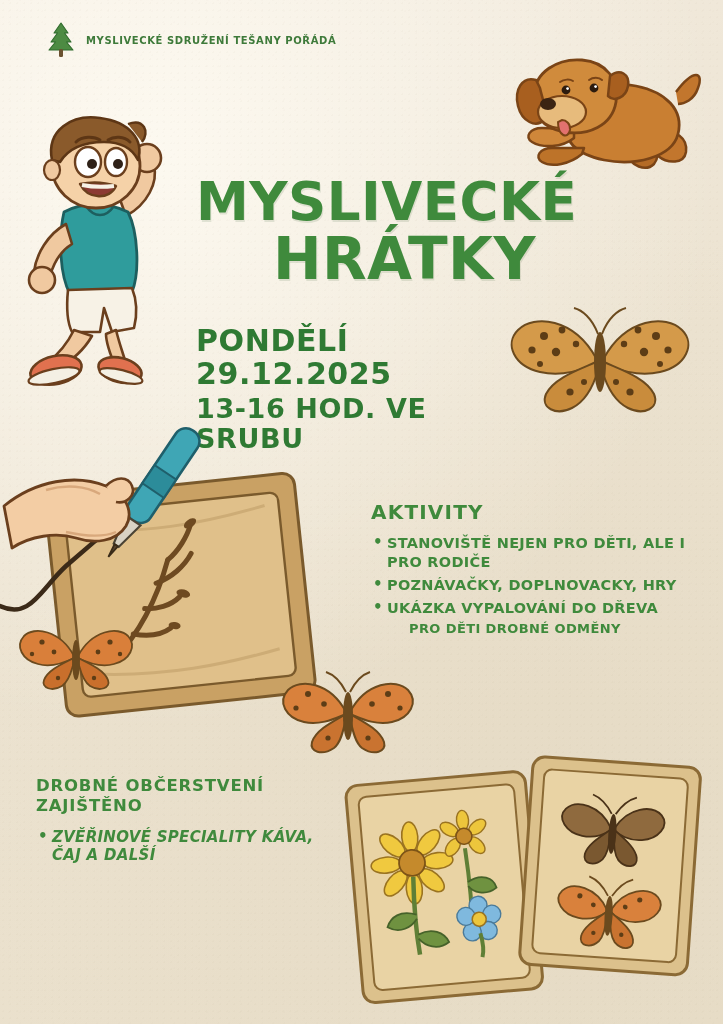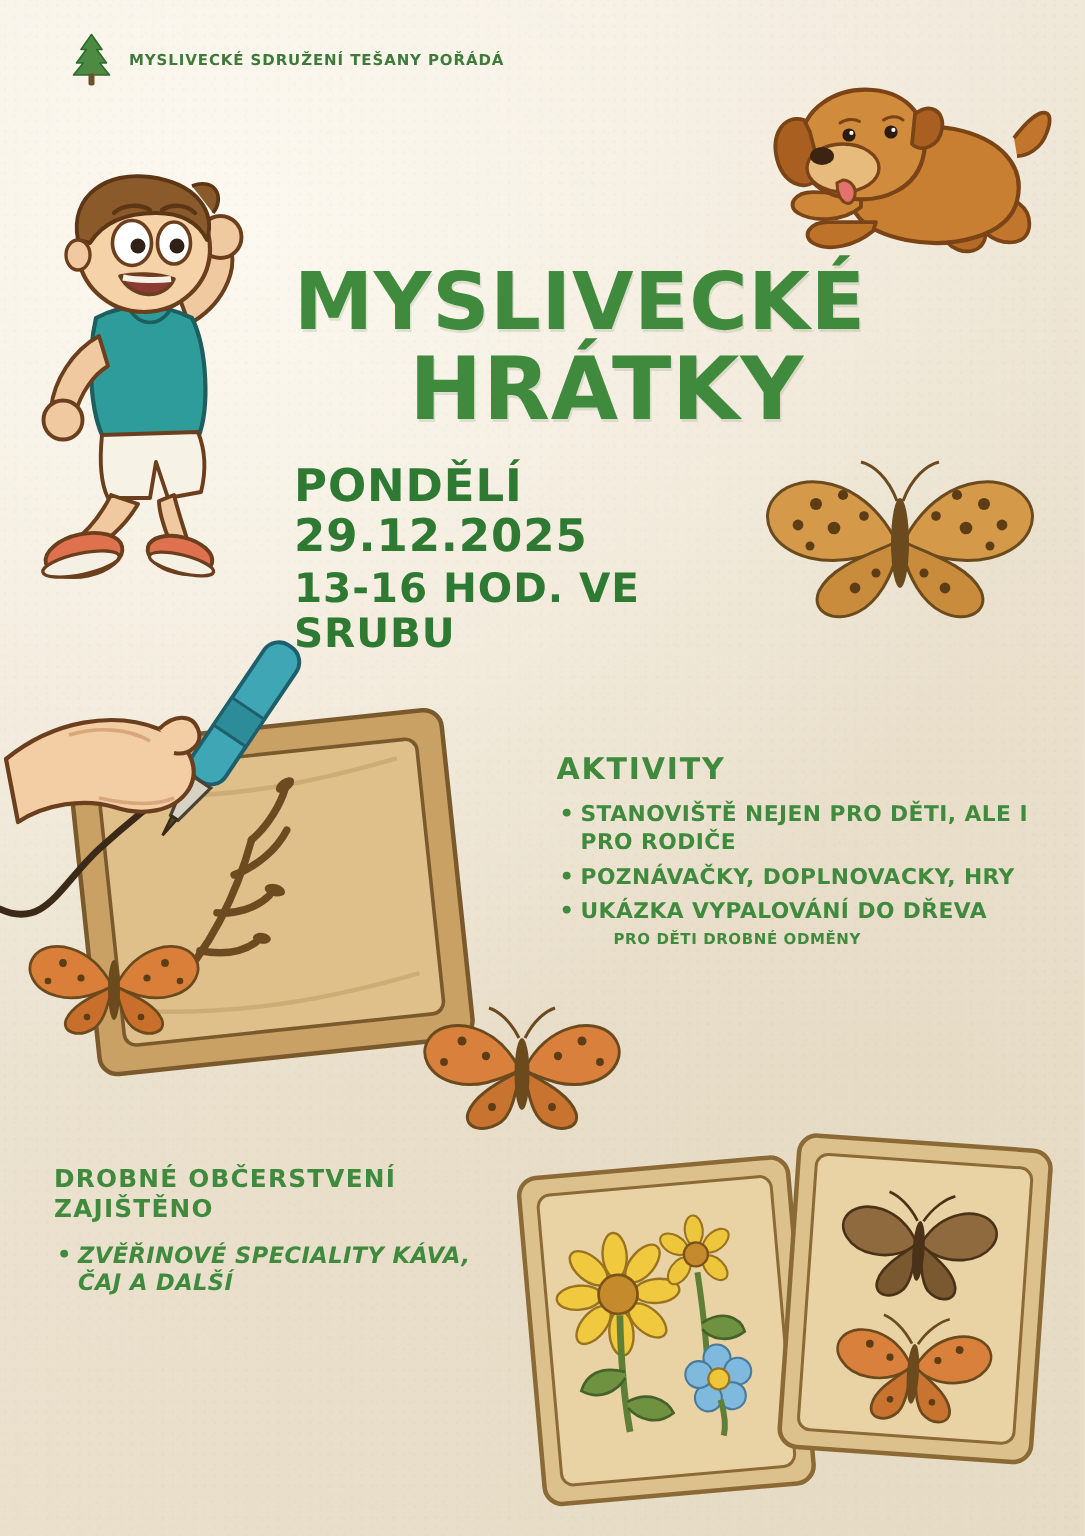--- a/index.html
+++ b/index.html
@@ -70,21 +70,21 @@
     margin: 0;
     text-shadow: 1px 2px 0 rgba(40,80,35,0.12);
     text-align: right;
   }
   .title-main .l2 {
     font-size: 58px;
     display: block;
     margin-top: 4px;
   }
   .subtitle {
-    margin-top: 20px;
+    margin-top: 36px;
     font-family: "DejaVu Sans", sans-serif;
     font-weight: bold;
     color: #2f7a33;
     font-size: 30px;
     letter-spacing: 0.6px;
     line-height: 1.12;
     text-transform: uppercase;
   }
   .subtitle .row2 {
     display: block;
@@ -131,21 +131,21 @@
     left: 2px;
     top: -1px;
     font-size: 15px;
   }
   .note {
     margin-top: 4px;
     margin-left: 38px;
     color: #3f8a3c;
     font-family: "DejaVu Sans", sans-serif;
     font-weight: bold;
-    font-size: 10px;
+    font-size: 13px;
     letter-spacing: 0.4px;
     text-transform: uppercase;
   }
 
   
   .refresh {
     position: absolute;
     top: 776px;
     left: 36px;
     width: 300px;

